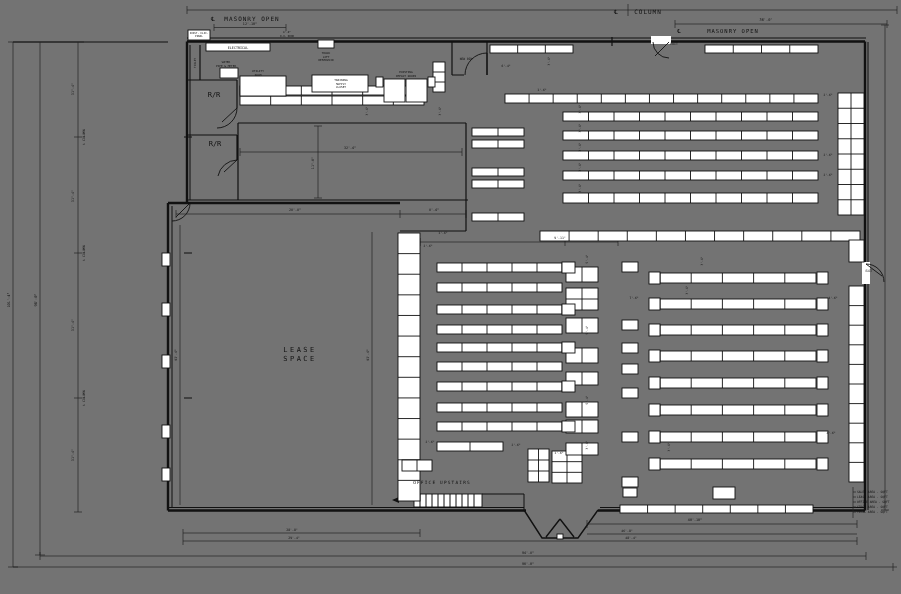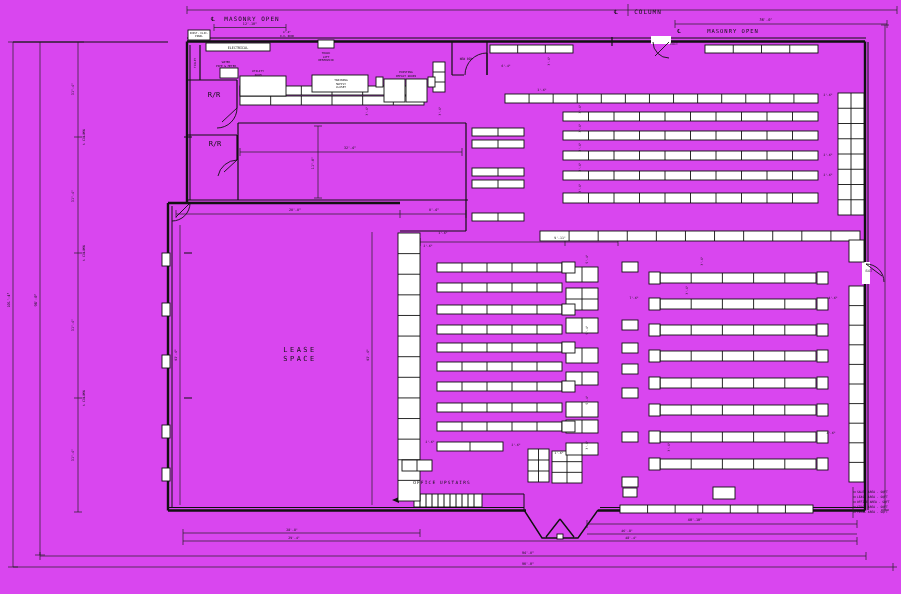--- a/index.html
+++ b/index.html
@@ -1,16 +1,16 @@
 <!DOCTYPE html>
 <html><head>
 <meta charset="utf-8">
 <style>
   html,body{margin:0;padding:0;background:#fff}
-  .canvas{position:relative;width:901px;height:594px;background:#d946ef;overflow:hidden}
+  .canvas{position:relative;width:901px;height:594px;background:#737373;overflow:hidden}
   svg{display:block}
   .wallT{stroke:#111;stroke-width:2.4;fill:none}
   .wall{stroke:#111;stroke-width:1;fill:none}
   .wall12{stroke:#111;stroke-width:1.2;fill:none}
   .dim{stroke:#222;stroke-width:.7;fill:none}
   .arc{stroke:#111;stroke-width:.9;fill:none}
   .fx{fill:#fff;stroke:#111;stroke-width:.9}
   .fxl{stroke:#111;stroke-width:.9}
   .ann{font-family:"DejaVu Sans Mono",monospace;fill:#111;text-anchor:middle}
   .lbl{font-family:"DejaVu Sans Mono",monospace;fill:#111;text-anchor:middle}

